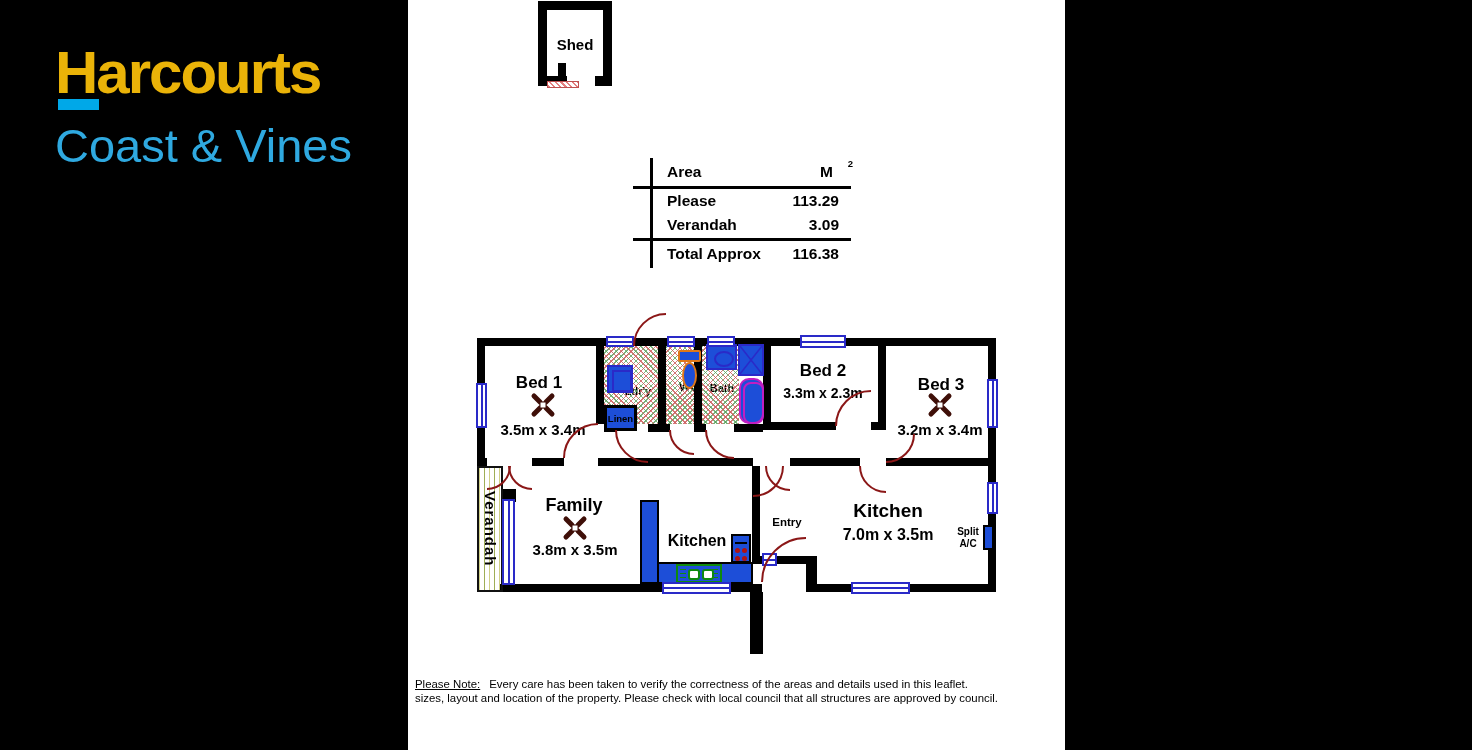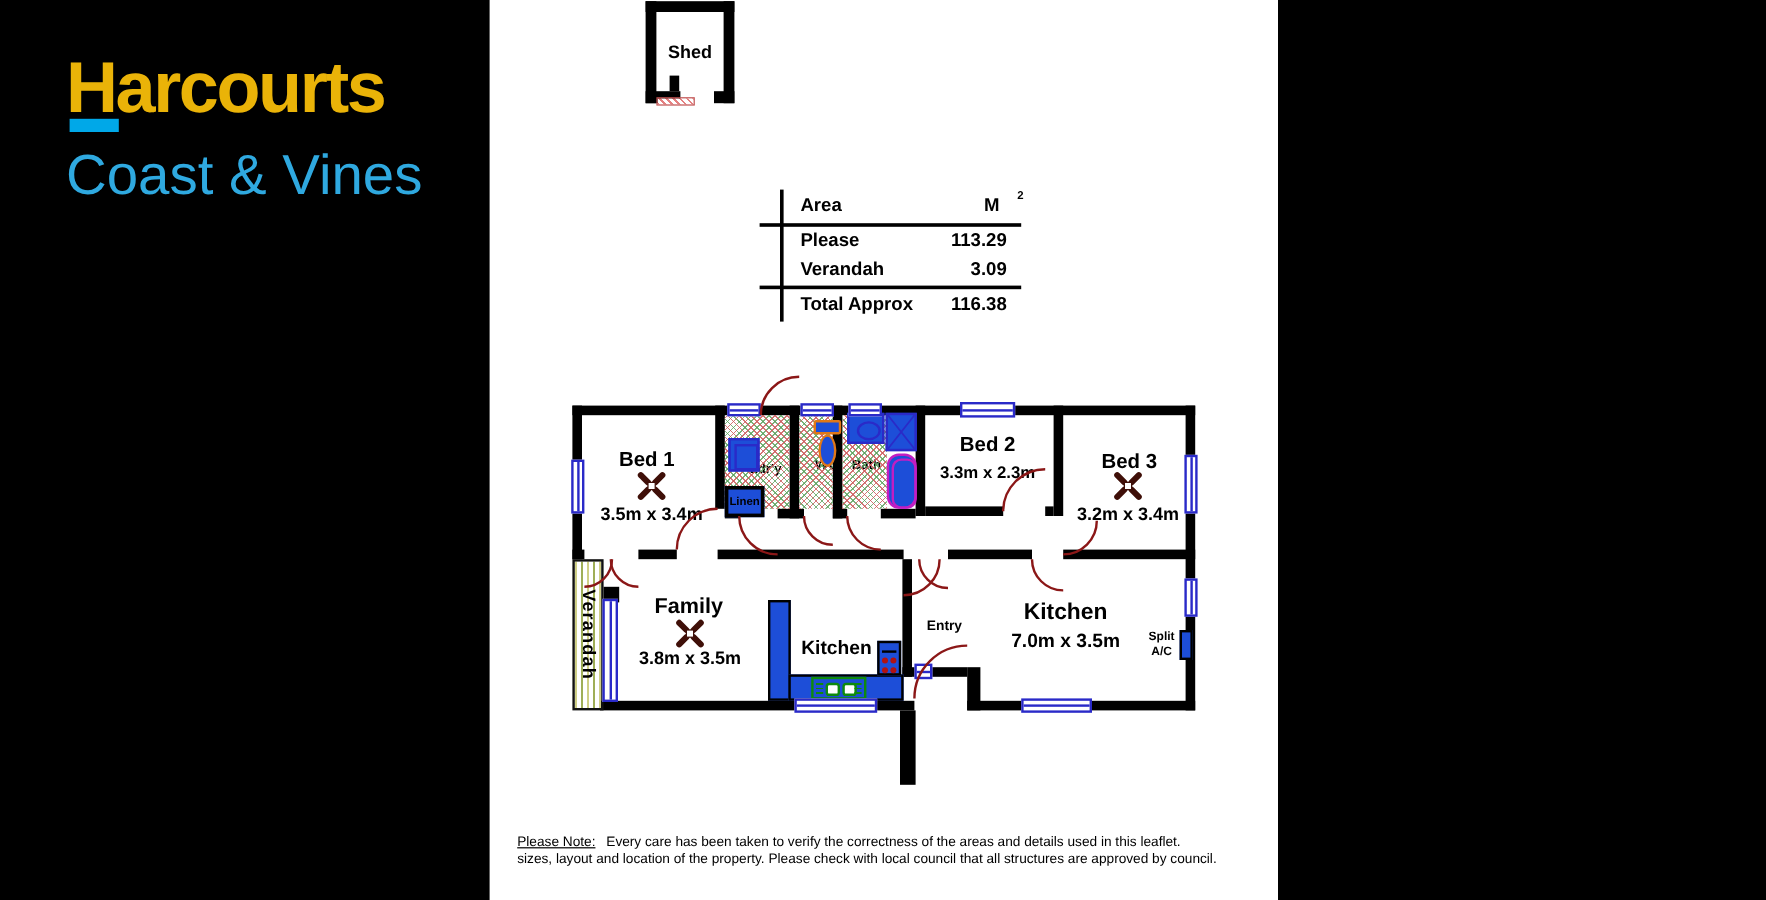--- a/index.html
+++ b/index.html
@@ -39,21 +39,21 @@
     background-image:repeating-linear-gradient(90deg,#cfcf86 0 1.5px,transparent 1.5px 5px,#9fae57 5px 6.5px,transparent 6.5px 10px);}
   #verandah-label{left:479px;top:472px;width:22px;height:114px;display:flex;align-items:center;justify-content:center;
     writing-mode:vertical-rl;font-weight:bold;font-size:15px;letter-spacing:1px;color:#000;z-index:3;}
   
   .sink-bowl{position:absolute;top:3px;width:12px;height:11px;background:#fff;border:2px solid #0e8a0e;border-radius:3px;box-sizing:border-box;}
   .sink-stripes{position:absolute;top:3px;width:6px;height:11px;
     background-image:repeating-linear-gradient(to bottom,#0e8a0e 0 1.5px,transparent 1.5px 4px);}
   .burner{position:absolute;width:5px;height:5px;border-radius:50%;background:#b01212;}
   .fan{position:absolute;z-index:7;}
   
-  #disclaimer{left:431px;top:678px;width:645px;font-size:11.4px;line-height:13.5px;color:#000;margin-top:18px;}
+  #disclaimer{left:415px;top:678px;width:645px;font-size:11.4px;line-height:13.5px;color:#000;}
   #disclaimer .note{text-decoration:underline;}
   #disclaimer .gap{padding-left:9px;}
 </style>
 </head>
 <body>
 
 <div class="abs" id="white-panel"></div>
 
 <div class="abs" id="brand-name">Harcourts</div>
 <div class="abs" id="brand-underline"></div>

